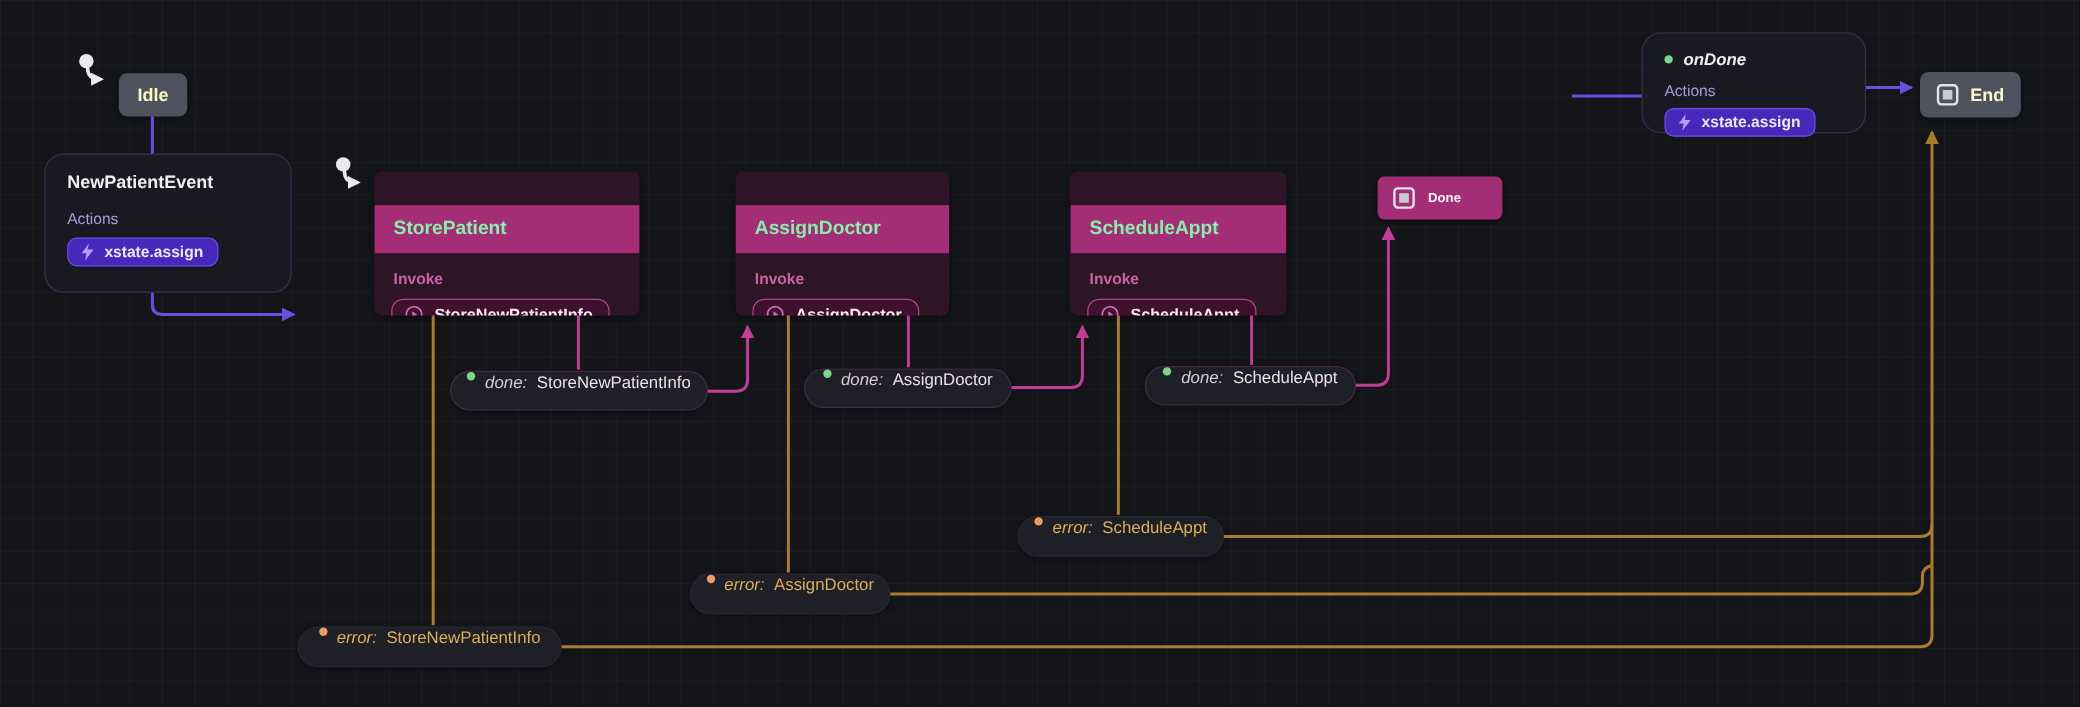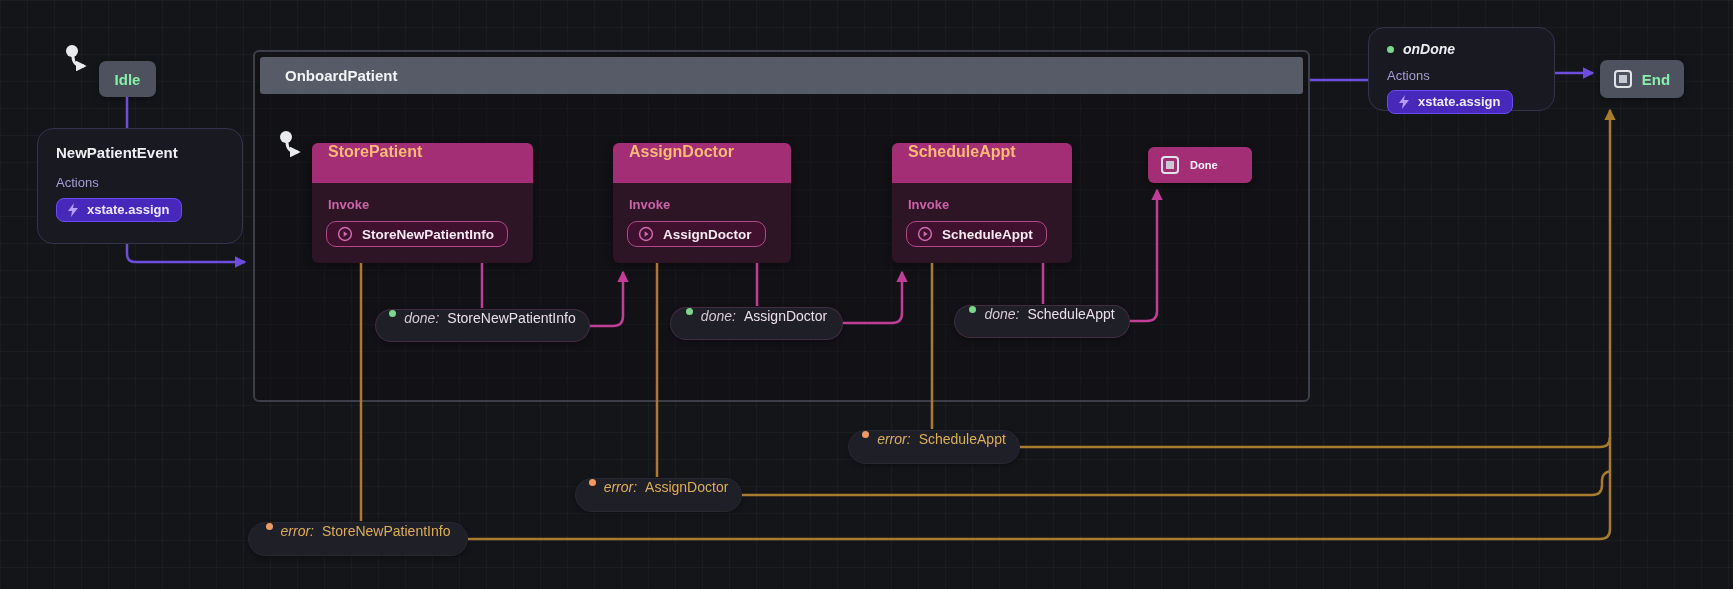--- a/index.html
+++ b/index.html
@@ -15,21 +15,21 @@
     overflow:hidden;
     color:#f2f2f5;
   }
   .abs{position:absolute;}
 
   
   .gray-node{
     background:var(--gray-state);
     border-radius:7px;
     display:flex;align-items:center;justify-content:center;gap:10px;
-    font-size:15px;font-weight:600;color:#86efac;
+    font-size:15px;font-weight:600;color:#fef9c3;
     box-shadow:0 2px 6px rgba(0,0,0,.35);
   }
 
   
   .panel{
     background:var(--panel-bg);
     border:1px solid var(--panel-border);
     border-radius:16px;
     padding:15px 18px 14px 18px;
     box-sizing:border-box;
@@ -64,22 +64,22 @@
   }
 
   
   .state-card{
     border-radius:6px;overflow:hidden;
     background:var(--card-body);
     box-shadow:0 2px 8px rgba(0,0,0,.4);
   }
   .card-header{
     height:40px;background:var(--magenta);
-    display:flex;align-items:flex-start;padding-left:16px;
-    font-size:16px;font-weight:700;color:#fdba74;
+    display:flex;align-items:center;padding-left:16px;
+    font-size:16px;font-weight:700;color:#86efac;margin-top:28px;
   }
   .card-body{padding:8px 14px;}
   .invoke-label{font-size:13px;color:#cb64a6;margin:6px 0 9px 2px;font-weight:600;}
   .invoke-pill{
     display:inline-flex;align-items:center;gap:9px;
     border:1.5px solid var(--pill-border);
     background:var(--pill-bg);
     border-radius:10px;
     padding:4px 13px 4px 10px;
     font-size:13.5px;font-weight:600;color:#f6e9f2;
@@ -146,25 +146,20 @@
     <div class="panel-title">NewPatientEvent</div>
     <div class="actions-label">Actions</div>
     <div class="badge">
       <svg width="12" height="14" viewBox="0 0 12 14">
         <path d="M7,0 L1,8 H5 L4,14 L11,5 H6 Z" fill="#b79cff"></path>
       </svg>
       <span>xstate.assign</span>
     </div>
   </div>
 
-  <div class="abs container-box" style="left:253px;top:50px;width:1057px;height:352px;">
-    <div class="container-header">
-      <span>OnboardPatient</span>
-    </div>
-  </div>
 
   <svg class="abs" style="left:278px;top:130px;" width="34" height="30" viewBox="0 0 34 30">
     <circle cx="8" cy="7" r="6" class="mk-white"></circle>
     <path d="M9,12 C9,20 13,22 20,22" class="init-line" marker-end="url(#arrow-white)"></path>
   </svg>
 
   <div class="abs state-card" style="left:312px;top:143px;width:221px;height:120px;">
     <div class="card-header">
       <span>StorePatient</span>
     </div>

